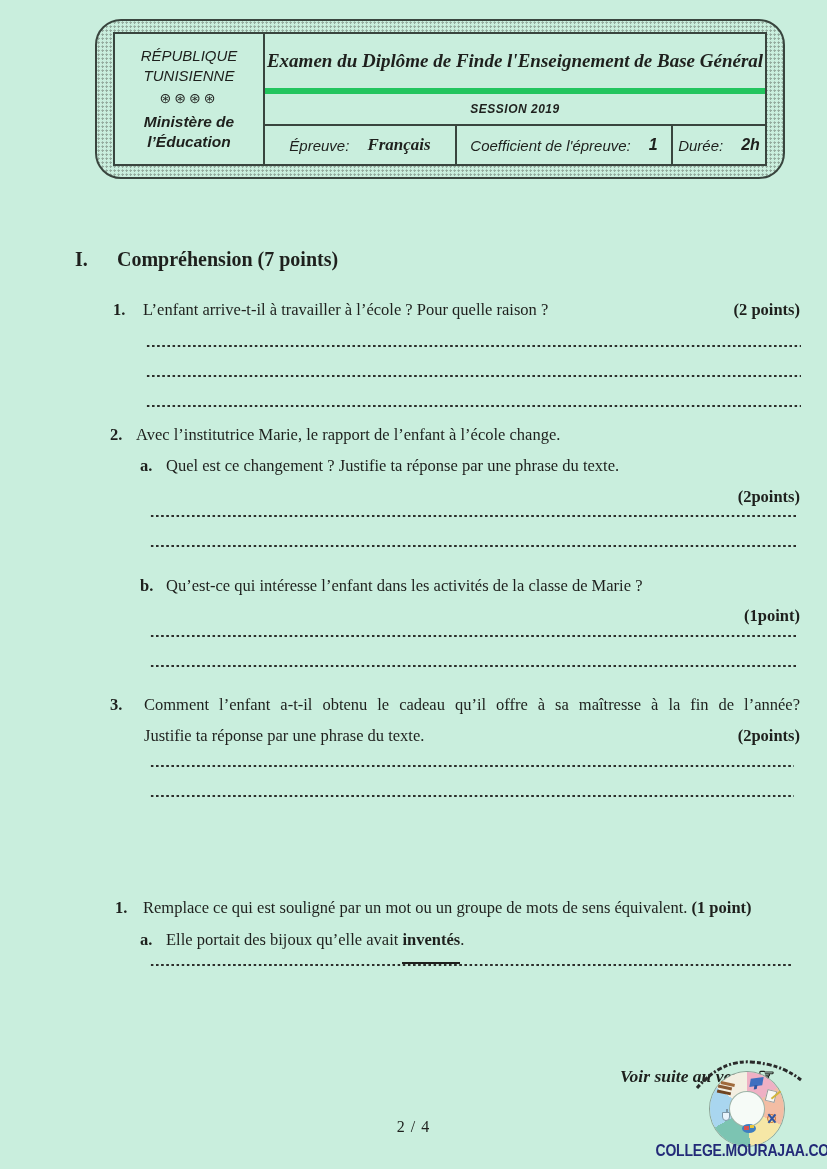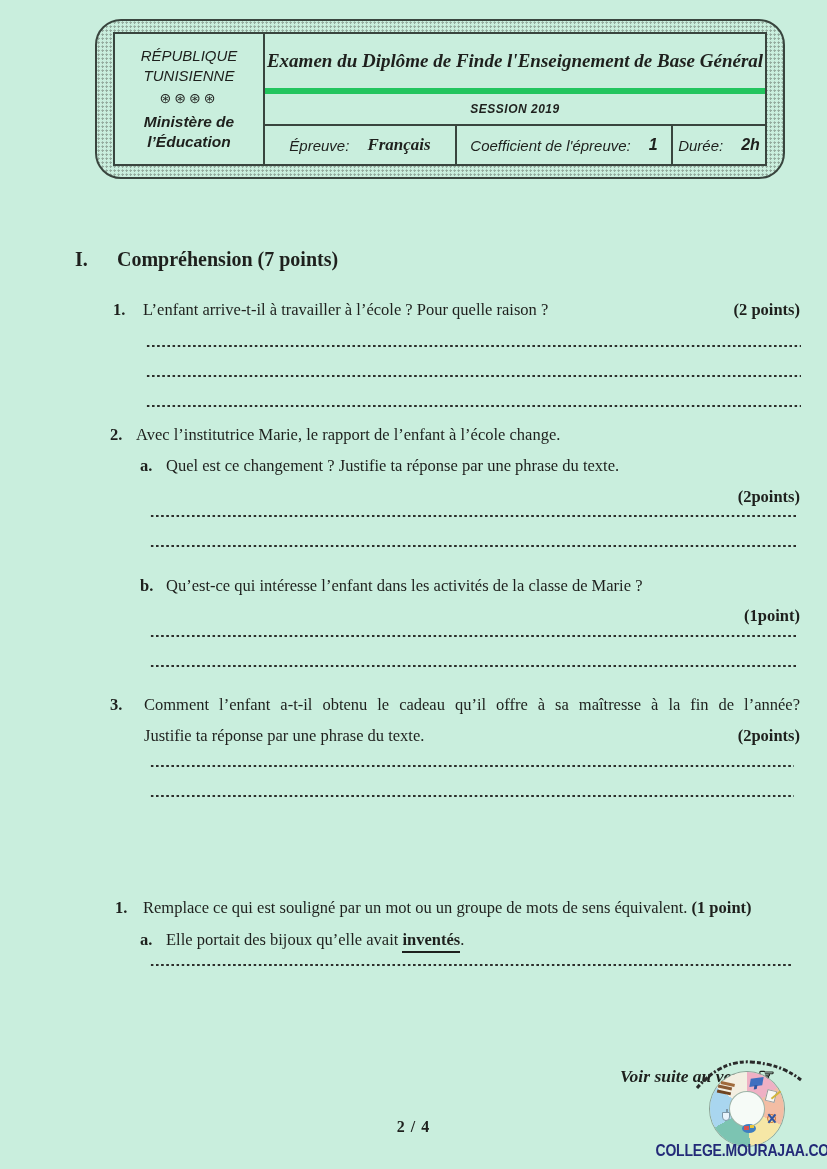--- a/index.html
+++ b/index.html
@@ -72,28 +72,28 @@
   .q-num{font-weight:bold;flex:0 0 30px;}
   .q-text{flex:1 1 auto;}
   .q-pts{font-weight:bold;white-space:nowrap;margin-left:8px;}
   .pts-right{font-weight:bold;font-size:16.5px;text-align:right;}
   .dots{
     height:4px;
     background-image:radial-gradient(circle at 2px 2px,#2c2e2b 1.15px,rgba(0,0,0,0) 1.5px);
     background-size:5.15px 4px;background-repeat:repeat-x;
   }
   .justify-line{text-align:justify;text-align-last:justify;font-size:16.5px;}
-  .uline{font-weight:bold;border-bottom:2px solid var(--ink);padding-bottom:2px;}
+  .uline{font-weight:bold;border-bottom:2px solid var(--ink);padding-bottom:13px;}
 
   .verso{
     font-weight:bold;font-style:italic;font-size:17.5px;
     text-align:right;
   }
   .verso .hand{font-style:normal;font-size:19px;}
-  .pagenum{font-weight:bold;font-size:16px;text-align:center;letter-spacing:1px;}
+  .pagenum{font-weight:normal;font-size:16px;text-align:center;letter-spacing:1px;}
 
   
   .logo{position:absolute;left:683px;top:1058px;width:130px;height:106px;}
   .logo-arc{position:absolute;left:8px;top:0;}
   .logo-ring{
     position:absolute;left:27px;top:14px;width:74px;height:74px;border-radius:50%;
     background:conic-gradient(from 0deg,
       #efb0c4 0deg 55deg,   
       #f3bda4 55deg 115deg, 
       #f6e7a6 115deg 175deg,

